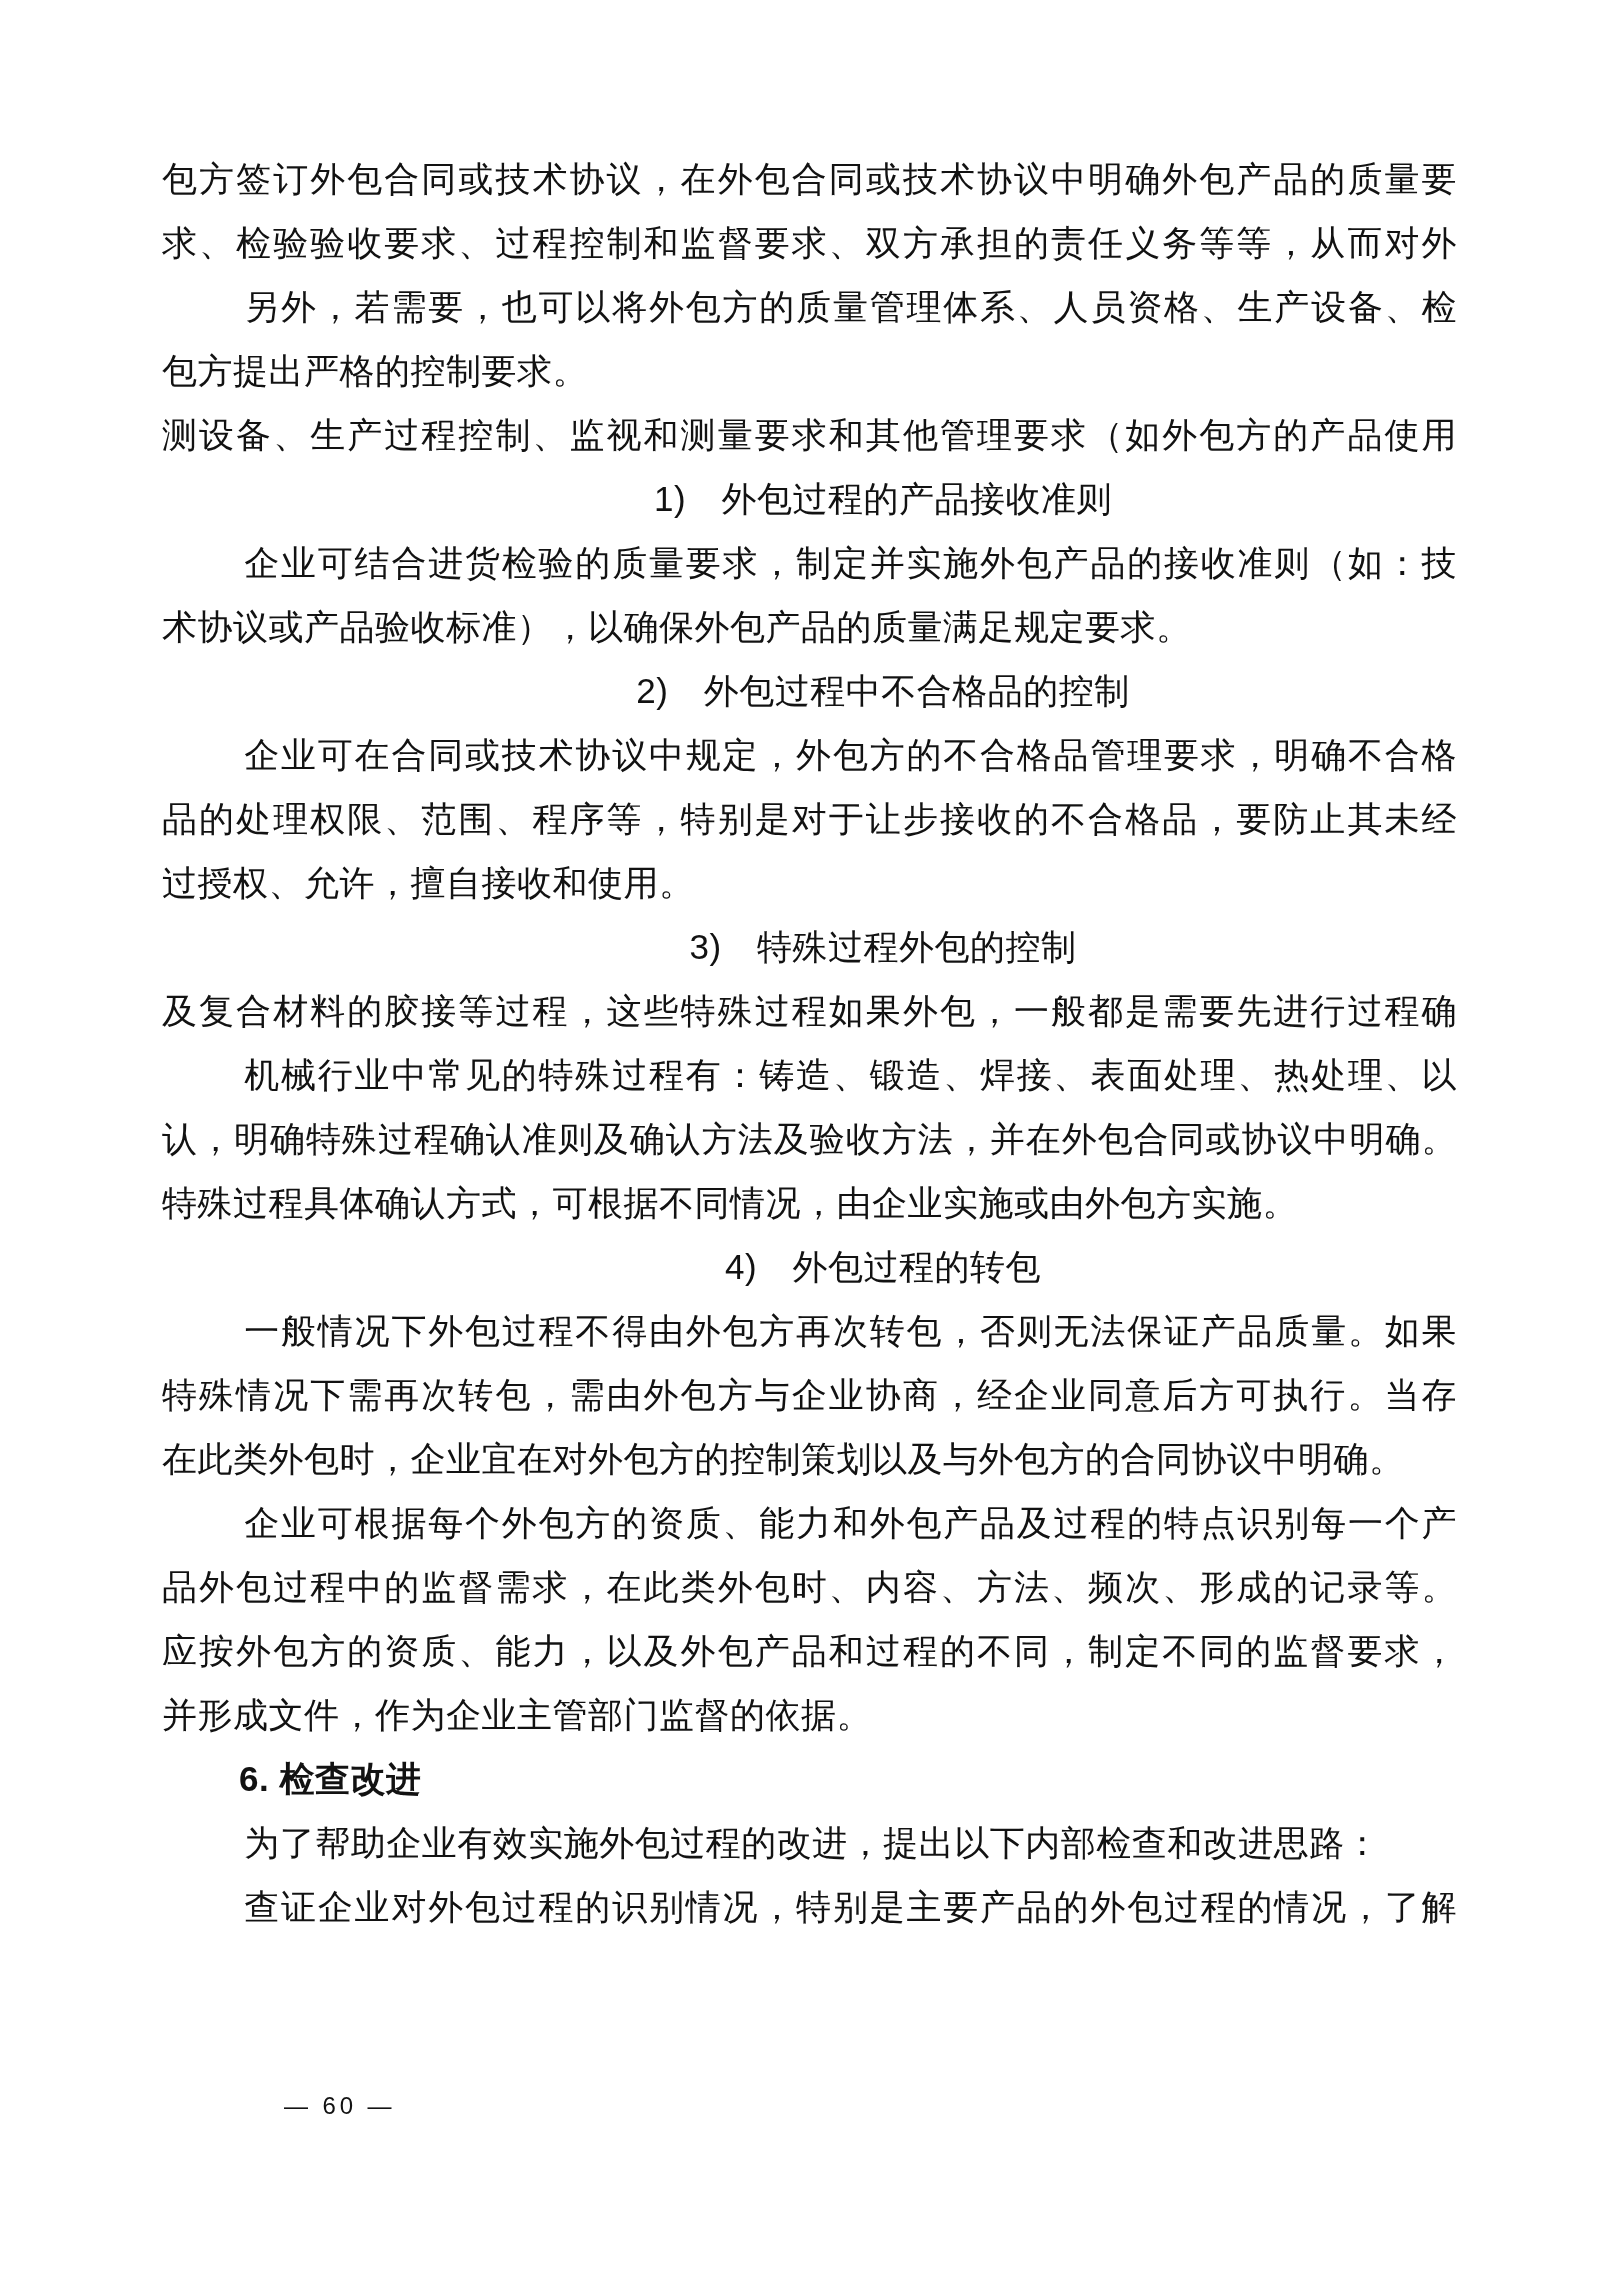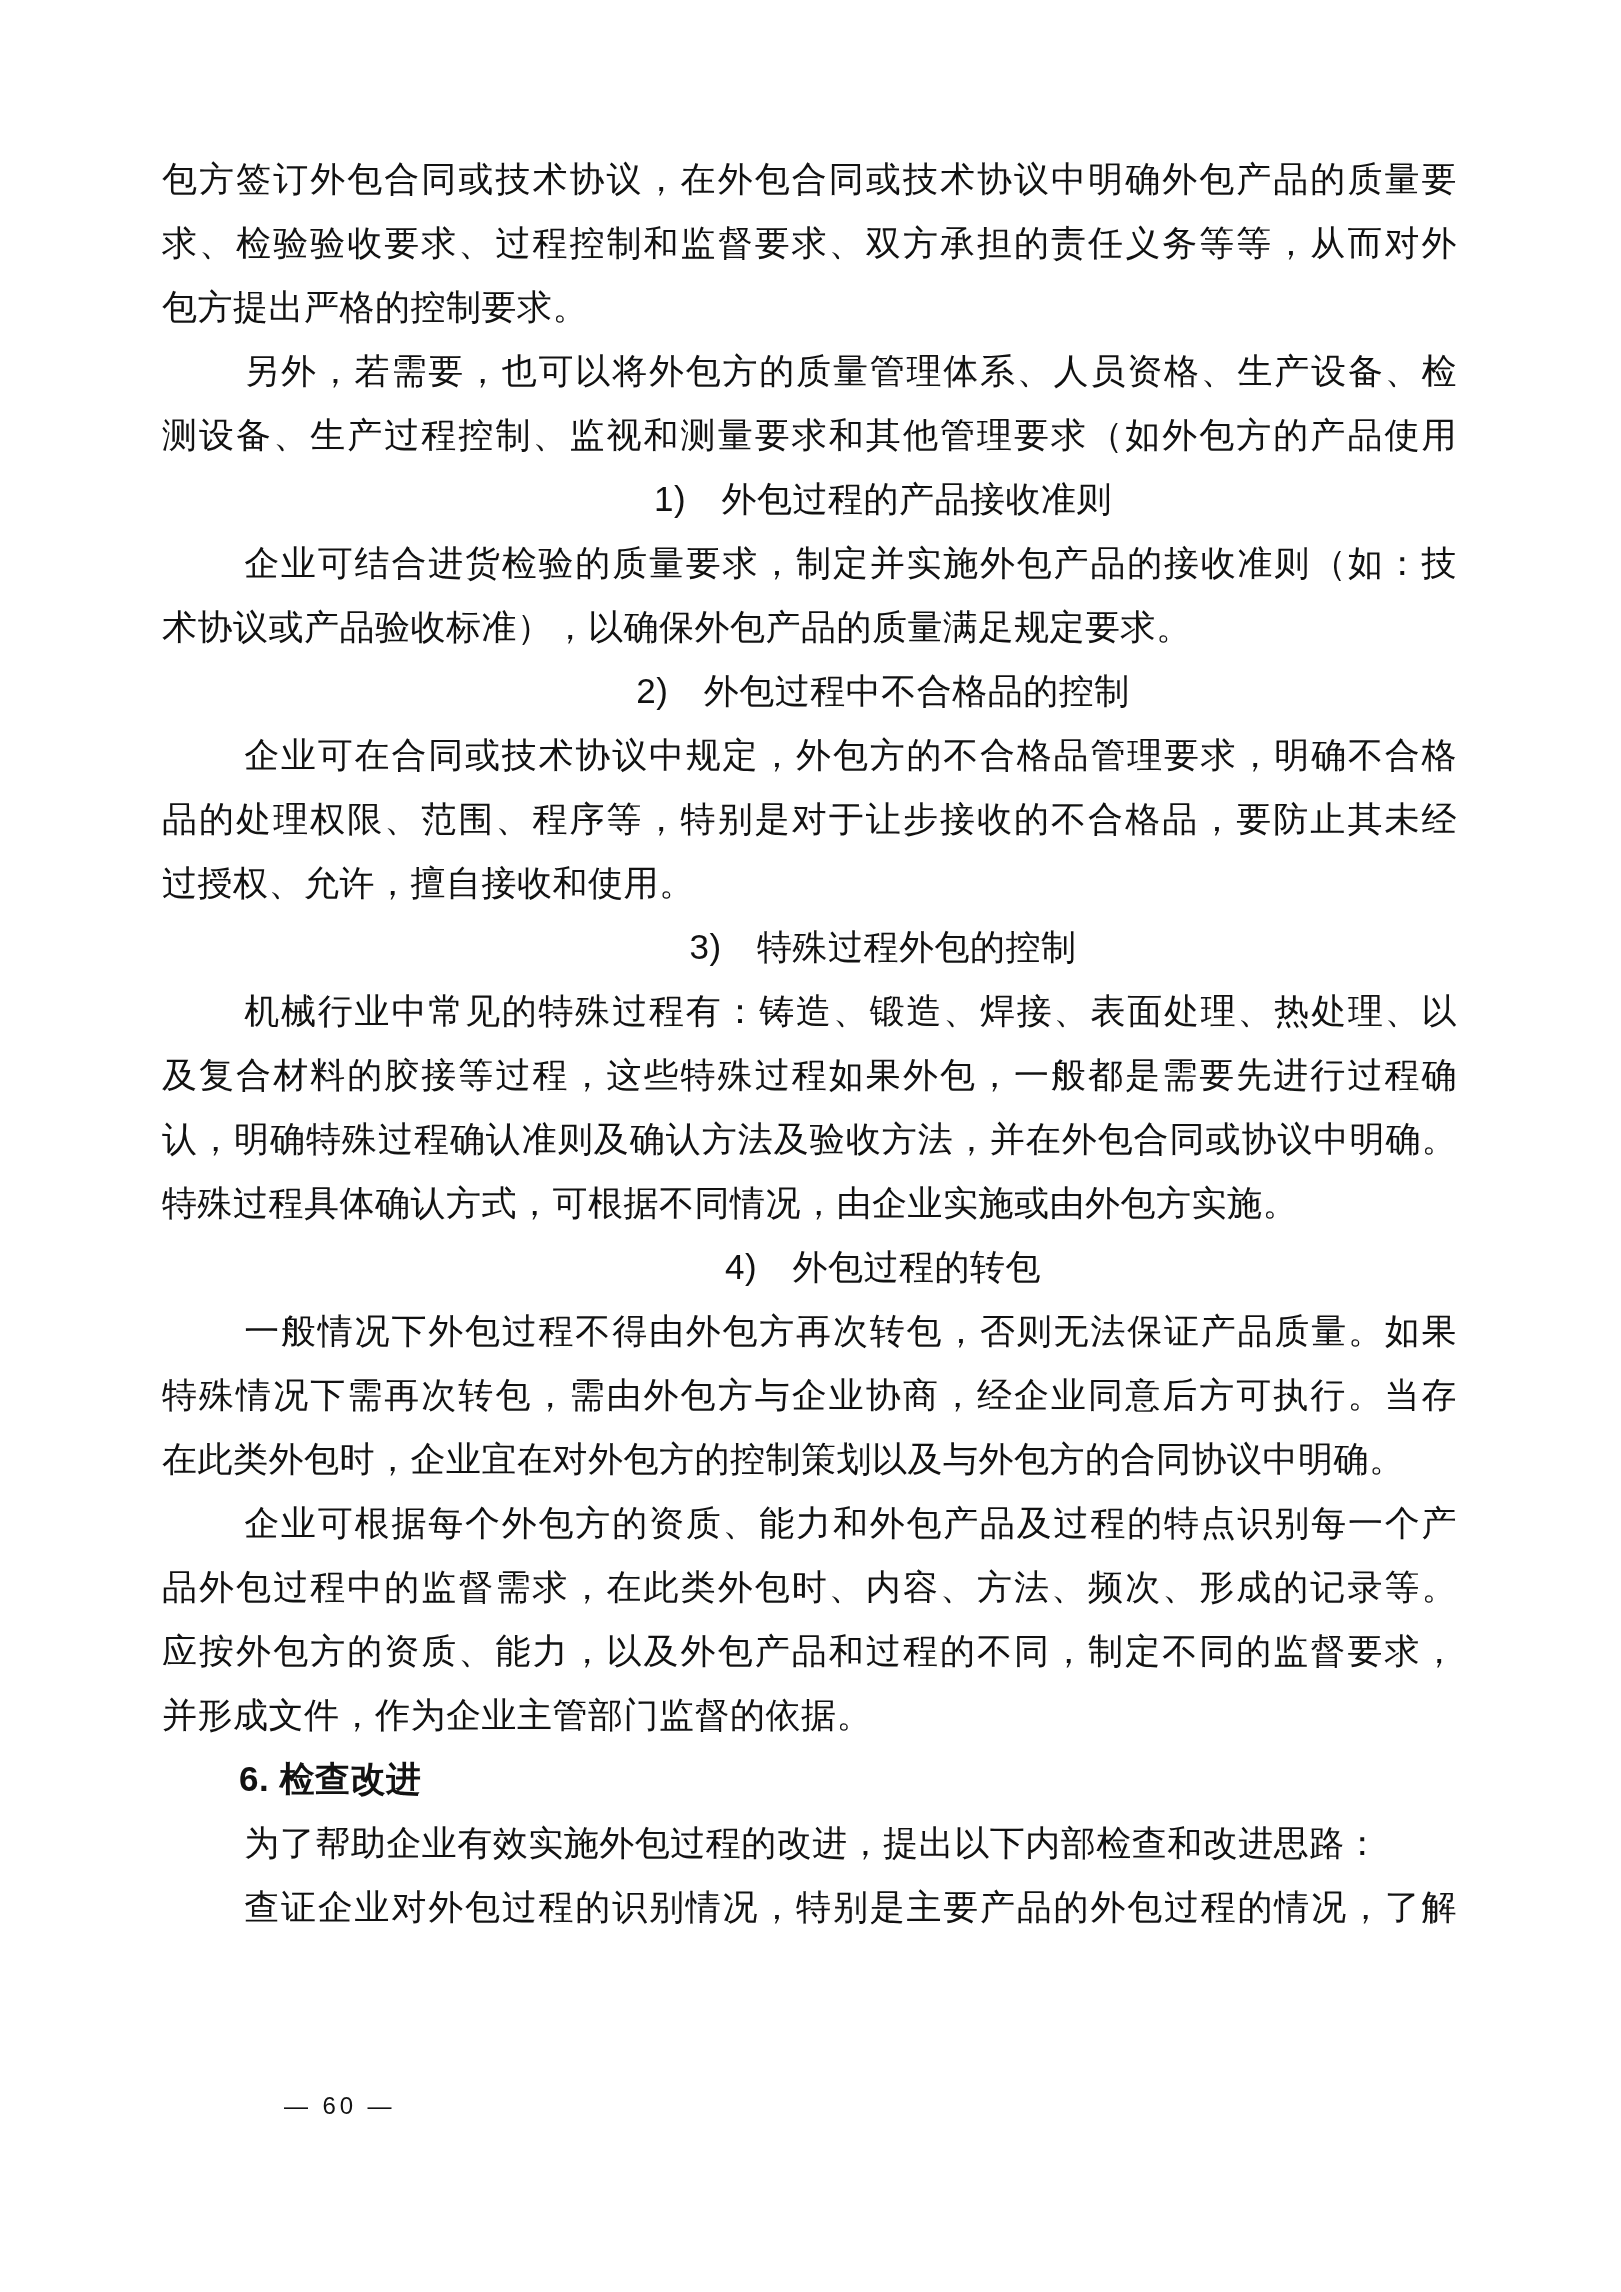--- a/index.html
+++ b/index.html
@@ -64,33 +64,33 @@
     color: #121212;
   }
 </style>
 </head>
 <body>
 
 <div class="page">
   <div class="content" id="content">
       <div class="line cont">包方签订外包合同或技术协议，在外包合同或技术协议中明确外包产品的质量要</div>
       <div class="line cont">求、检验验收要求、过程控制和监督要求、双方承担的责任义务等等，从而对外</div>
+      <div class="line first">另外，若需要，也可以将外包方的质量管理体系、人员资格、生产设备、检</div>
       <div class="line end">包方提出严格的控制要求。</div>
-      <div class="line first">另外，若需要，也可以将外包方的质量管理体系、人员资格、生产设备、检</div>
       <div class="line cont">测设备、生产过程控制、监视和测量要求和其他管理要求（如外包方的产品使用</div>
       <div class="line numbered">1)　外包过程的产品接收准则</div>
       <div class="line first">企业可结合进货检验的质量要求，制定并实施外包产品的接收准则（如：技</div>
       <div class="line end">术协议或产品验收标准），以确保外包产品的质量满足规定要求。</div>
       <div class="line numbered">2)　外包过程中不合格品的控制</div>
       <div class="line first">企业可在合同或技术协议中规定，外包方的不合格品管理要求，明确不合格</div>
       <div class="line cont">品的处理权限、范围、程序等，特别是对于让步接收的不合格品，要防止其未经</div>
       <div class="line end">过授权、允许，擅自接收和使用。</div>
       <div class="line numbered">3)　特殊过程外包的控制</div>
+      <div class="line cont">及复合材料的胶接等过程，这些特殊过程如果外包，一般都是需要先进行过程确</div>
       <div class="line first">机械行业中常见的特殊过程有：铸造、锻造、焊接、表面处理、热处理、以</div>
-      <div class="line cont">及复合材料的胶接等过程，这些特殊过程如果外包，一般都是需要先进行过程确</div>
       <div class="line cont">认，明确特殊过程确认准则及确认方法及验收方法，并在外包合同或协议中明确。</div>
       <div class="line end">特殊过程具体确认方式，可根据不同情况，由企业实施或由外包方实施。</div>
       <div class="line numbered">4)　外包过程的转包</div>
       <div class="line first">一般情况下外包过程不得由外包方再次转包，否则无法保证产品质量。如果</div>
       <div class="line cont">特殊情况下需再次转包，需由外包方与企业协商，经企业同意后方可执行。当存</div>
       <div class="line end">在此类外包时，企业宜在对外包方的控制策划以及与外包方的合同协议中明确。</div>
       <div class="line first">企业可根据每个外包方的资质、能力和外包产品及过程的特点识别每一个产</div>
       <div class="line cont">品外包过程中的监督需求，在此类外包时、内容、方法、频次、形成的记录等。</div>
       <div class="line cont">应按外包方的资质、能力，以及外包产品和过程的不同，制定不同的监督要求，</div>
       <div class="line end">并形成文件，作为企业主管部门监督的依据。</div>

